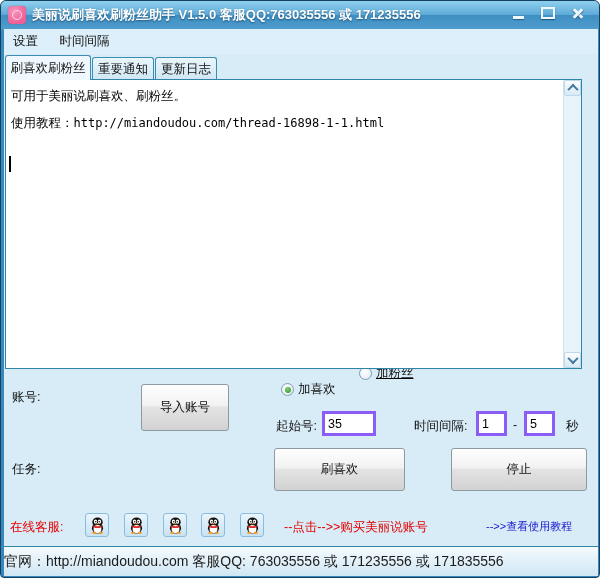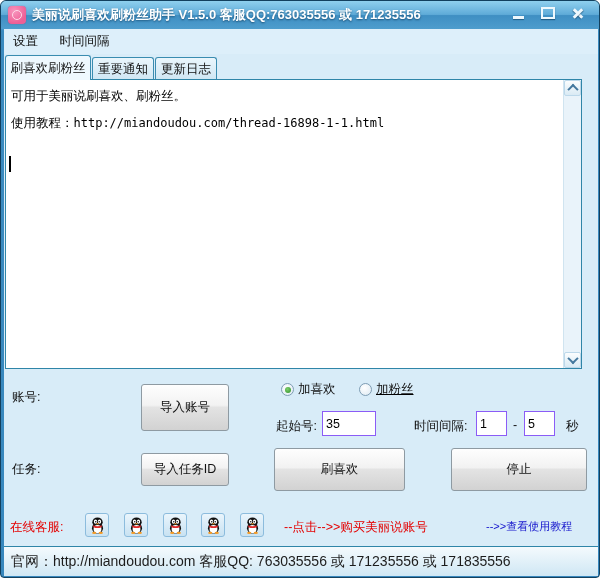--- a/index.html
+++ b/index.html
@@ -49,36 +49,36 @@
     background:linear-gradient(#fbfdfe,#d9eaf4);border:1px solid #bcd8ea;border-radius:2px;box-sizing:border-box;cursor:pointer;}
   .sb-up{top:0;} .sb-down{bottom:0;}
   .chev{width:6px;height:6px;}
   .chev-up{border-left:2px solid #44789e;border-top:2px solid #44789e;transform:rotate(45deg) translate(1px,1px);}
   .chev-down{border-right:2px solid #44789e;border-bottom:2px solid #44789e;transform:rotate(45deg) translate(-1px,-1px);}
   
   .lbl{font-size:12.5px;color:#111;white-space:nowrap;}
   .btn{box-sizing:border-box;border:1px solid #8e9aa2;border-radius:3px;font-size:12.5px;color:#111;
     background:linear-gradient(to bottom,#fefefe 0%,#f2f2f2 45%,#e3e3e3 50%,#d2d2d2 100%);
     display:flex;align-items:center;justify-content:center;cursor:pointer;font-family:inherit;}
-  .tbox{box-sizing:border-box;border:1px solid #8b5cf6;background:#fff;font-size:12.5px;color:#000;
+  .tbox{box-sizing:border-box;border:3px solid #8b5cf6;background:#fff;font-size:12.5px;color:#000;
     padding:0 3px;font-family:inherit;outline:none;}
   .radio{display:flex;align-items:center;cursor:pointer;}
   .radio-circle{width:13px;height:13px;border-radius:50%;border:1px solid #7e9db4;box-sizing:border-box;
     background:radial-gradient(circle at 40% 35%,#fff,#dce9f2);display:flex;align-items:center;justify-content:center;}
   .radio-dot{width:6px;height:6px;border-radius:50%;background:radial-gradient(circle at 40% 35%,#7ecf6c,#2e8f2a);}
   .radio-label{margin-left:4px;font-size:12.5px;color:#111;}
   
   .red-text{color:#e40000;font-size:12.5px;white-space:nowrap;}
   .blue-text{color:#1414cc;font-size:11px;white-space:nowrap;}
   .qq-btn{box-sizing:border-box;width:24px;height:24px;border:1px solid #8cbcdd;border-radius:3px;
     background:linear-gradient(#eaf5fc,#c8e2f2);display:flex;align-items:center;justify-content:center;cursor:pointer;}
   
   .statusbar{position:absolute;left:0;top:517px;width:100%;height:30px;box-sizing:border-box;
     border-top:1px solid #2f85a8;background:linear-gradient(#f4fafd,#cfe7f4);}
-  .status-text{padding-left:7px;line-height:29px;font-size:14px;color:#1c1c1c;white-space:nowrap;}
+  .status-text{line-height:29px;font-size:14px;color:#1c1c1c;white-space:nowrap;}
 </style>
 </head>
 <body>
 
 <div class="window">
 
   <div class="titlebar">
     <span class="app-icon">
         <span class="app-icon-ring"></span>
       </span>
@@ -123,35 +123,34 @@
 
     <span class="lbl abs" style="left:8px;top:360px;">账号:</span>
     <button class="btn abs" style="left:137px;top:355px;width:88px;height:47px;">导入账号</button>
 
     <span class="radio abs" style="left:277px;top:352px;">
       <span class="radio-circle">
           <span class="radio-dot"></span>
         </span>
       <span class="radio-label">加喜欢</span>
     </span>
-    <span class="radio abs" style="left:355px;top:352px;text-decoration:underline;">
+    <span class="radio abs" style="left:355px;top:336px;text-decoration:underline;">
       <span class="radio-circle"></span>
       <span class="radio-label">加粉丝</span>
     </span>
 
     <span class="lbl abs" style="left:272px;top:389px;">起始号:</span>
     <input class="tbox abs" style="left: 318px; top: 382px; width: 54px; height: 25px;" value="35">
     <span class="lbl abs" style="left:410px;top:389px;">时间间隔:</span>
     <input class="tbox abs" style="left: 472px; top: 382px; width: 31px; height: 25px;" value="1">
     <span class="lbl abs" style="left:509px;top:389px;">-</span>
     <input class="tbox abs" style="left: 520px; top: 382px; width: 31px; height: 25px;" value="5">
     <span class="lbl abs" style="left:562px;top:389px;">秒</span>
 
     <span class="lbl abs" style="left:8px;top:432px;">任务:</span>
-    <button class="btn abs" style="left:137px;top:424px;width:88px;height:33px;">导入任务ID</button>
     <button class="btn abs" style="left:270px;top:419px;width:131px;height:43px;">刷喜欢</button>
     <button class="btn abs" style="left:447px;top:419px;width:136px;height:43px;">停止</button>
 
     <span class="red-text abs" style="left:6px;top:490px;">在线客服:</span>
     <span class="qq-btn abs" style="left:81px;top:484px;">
         <svg width="19" height="20" viewBox="0 0 24 24">
           <ellipse cx="12" cy="8.5" rx="6.5" ry="6" fill="#101010"></ellipse>
           <ellipse cx="12" cy="16" rx="7" ry="6.8" fill="#101010"></ellipse>
           <ellipse cx="12" cy="17.2" rx="5" ry="5.2" fill="#fff"></ellipse>
           <ellipse cx="9.5" cy="7.8" rx="2.1" ry="2.7" fill="#fff"></ellipse>

